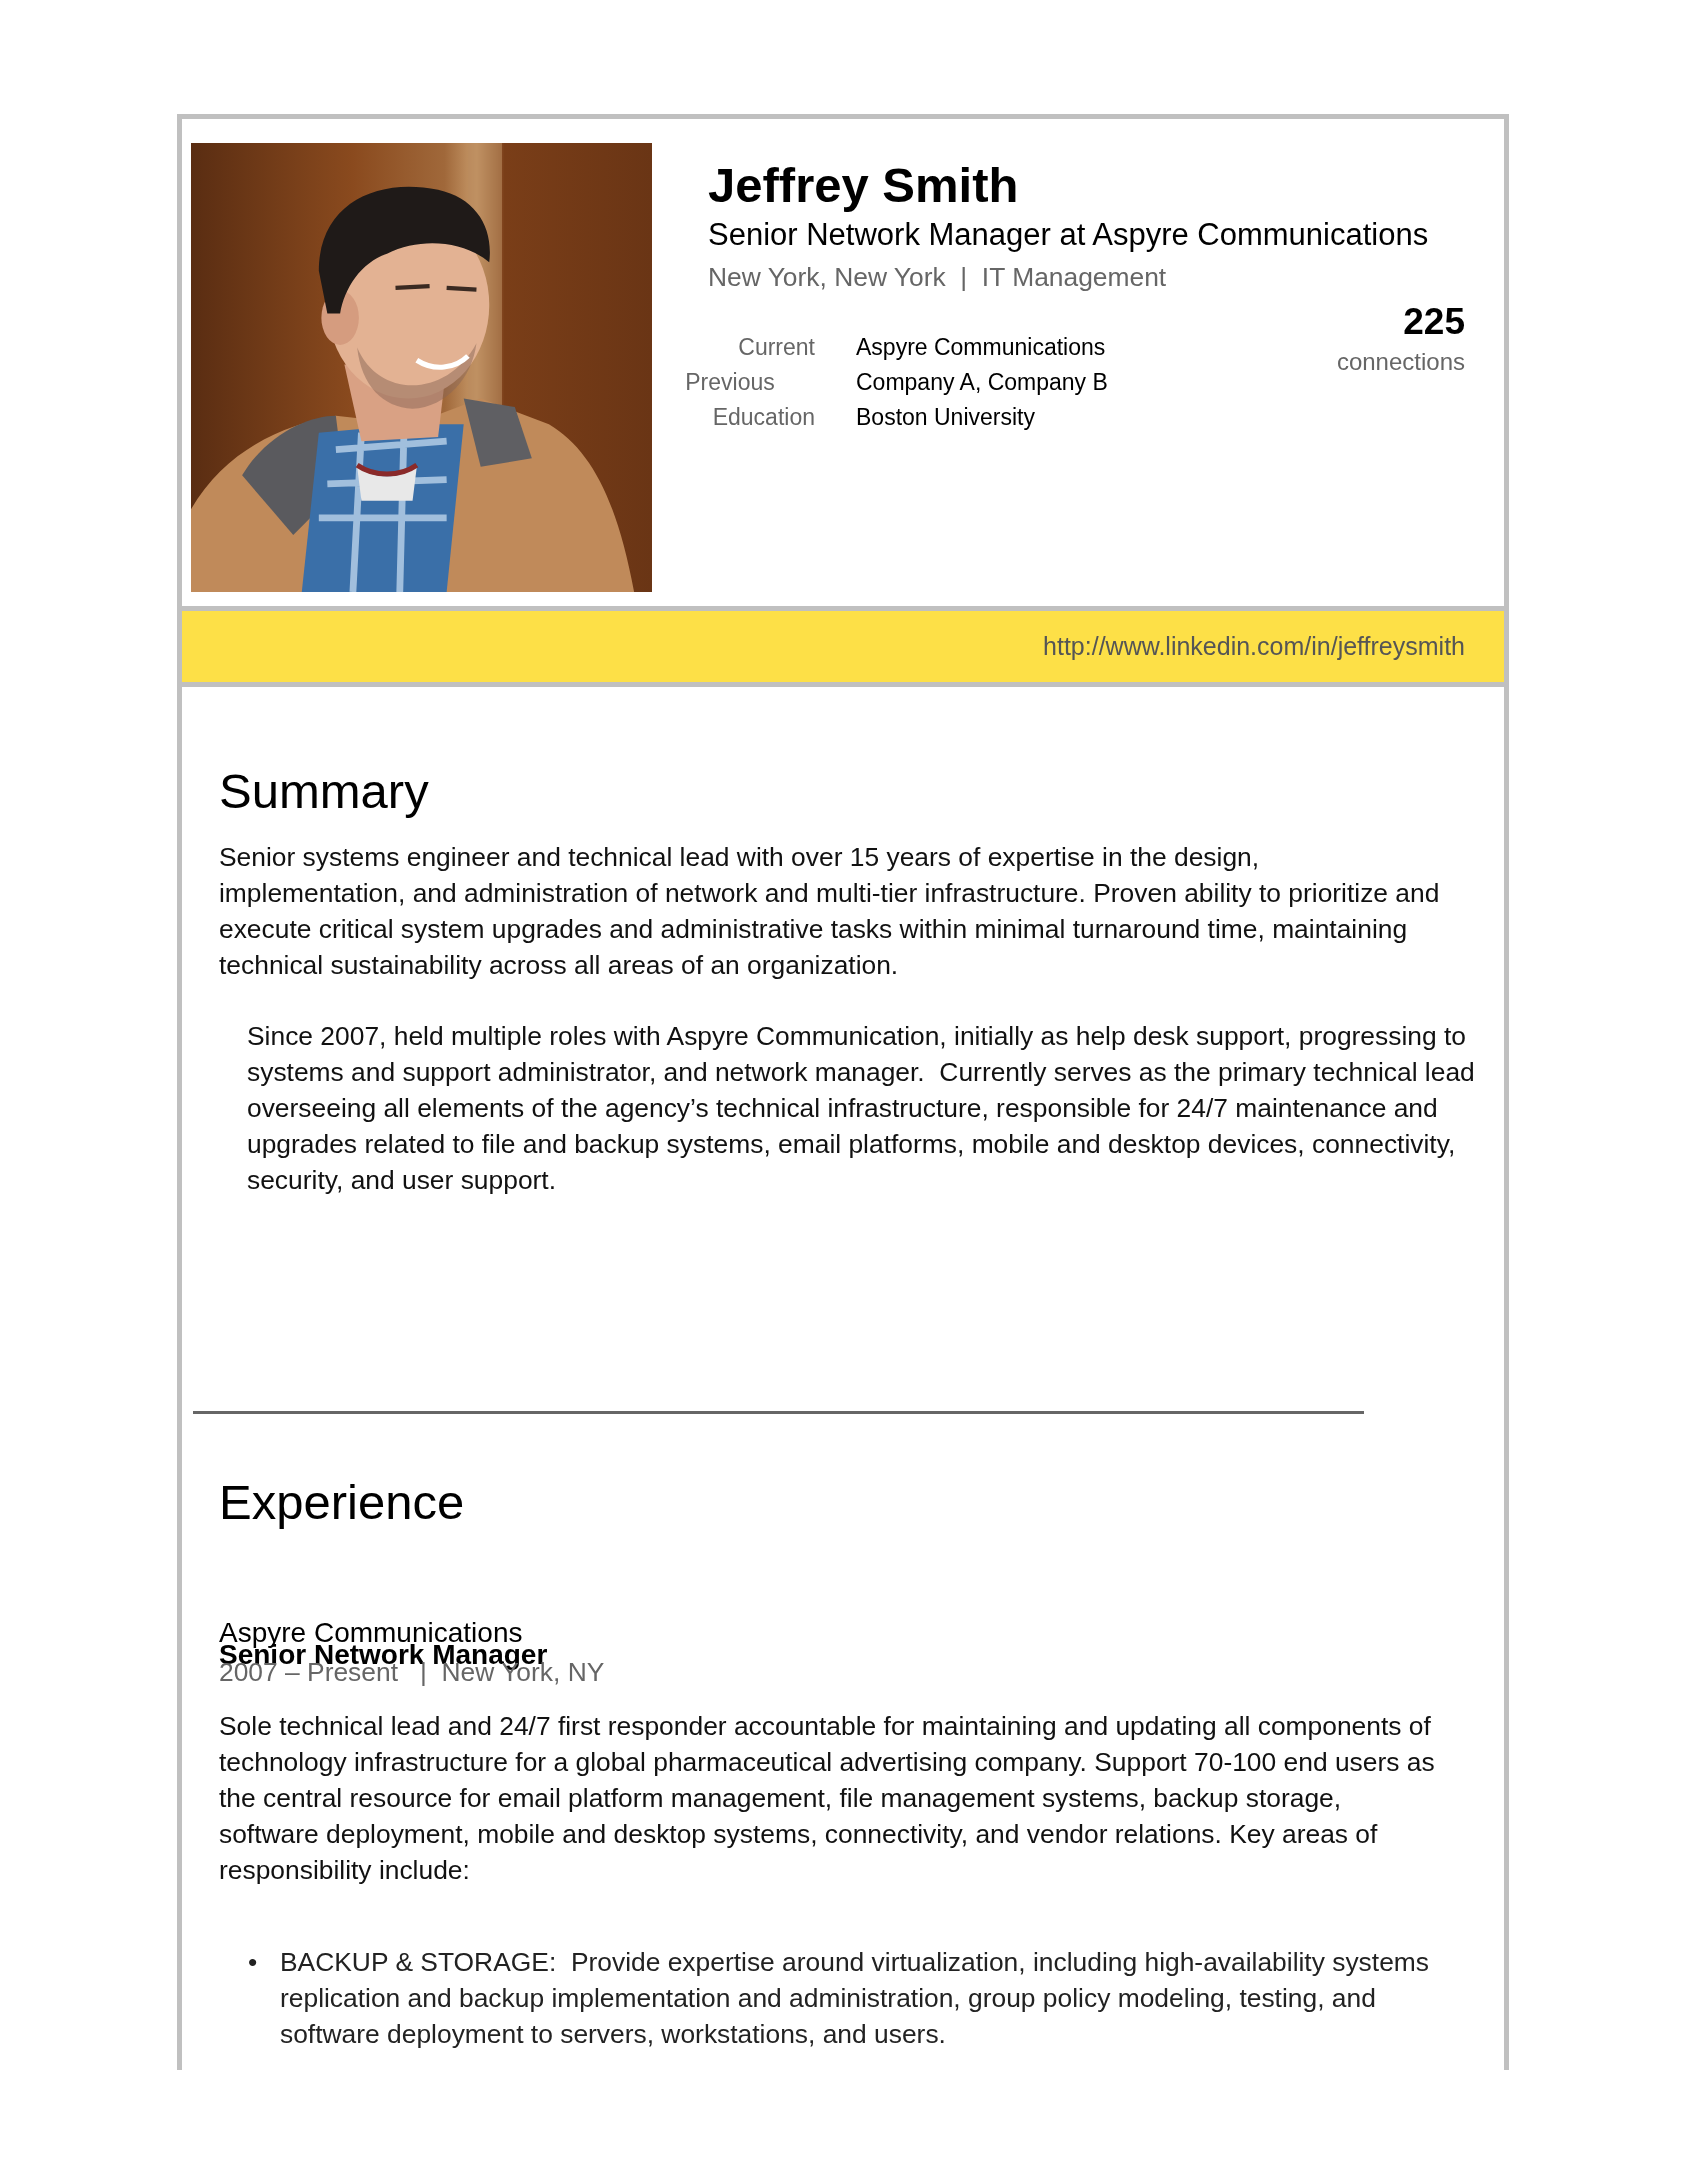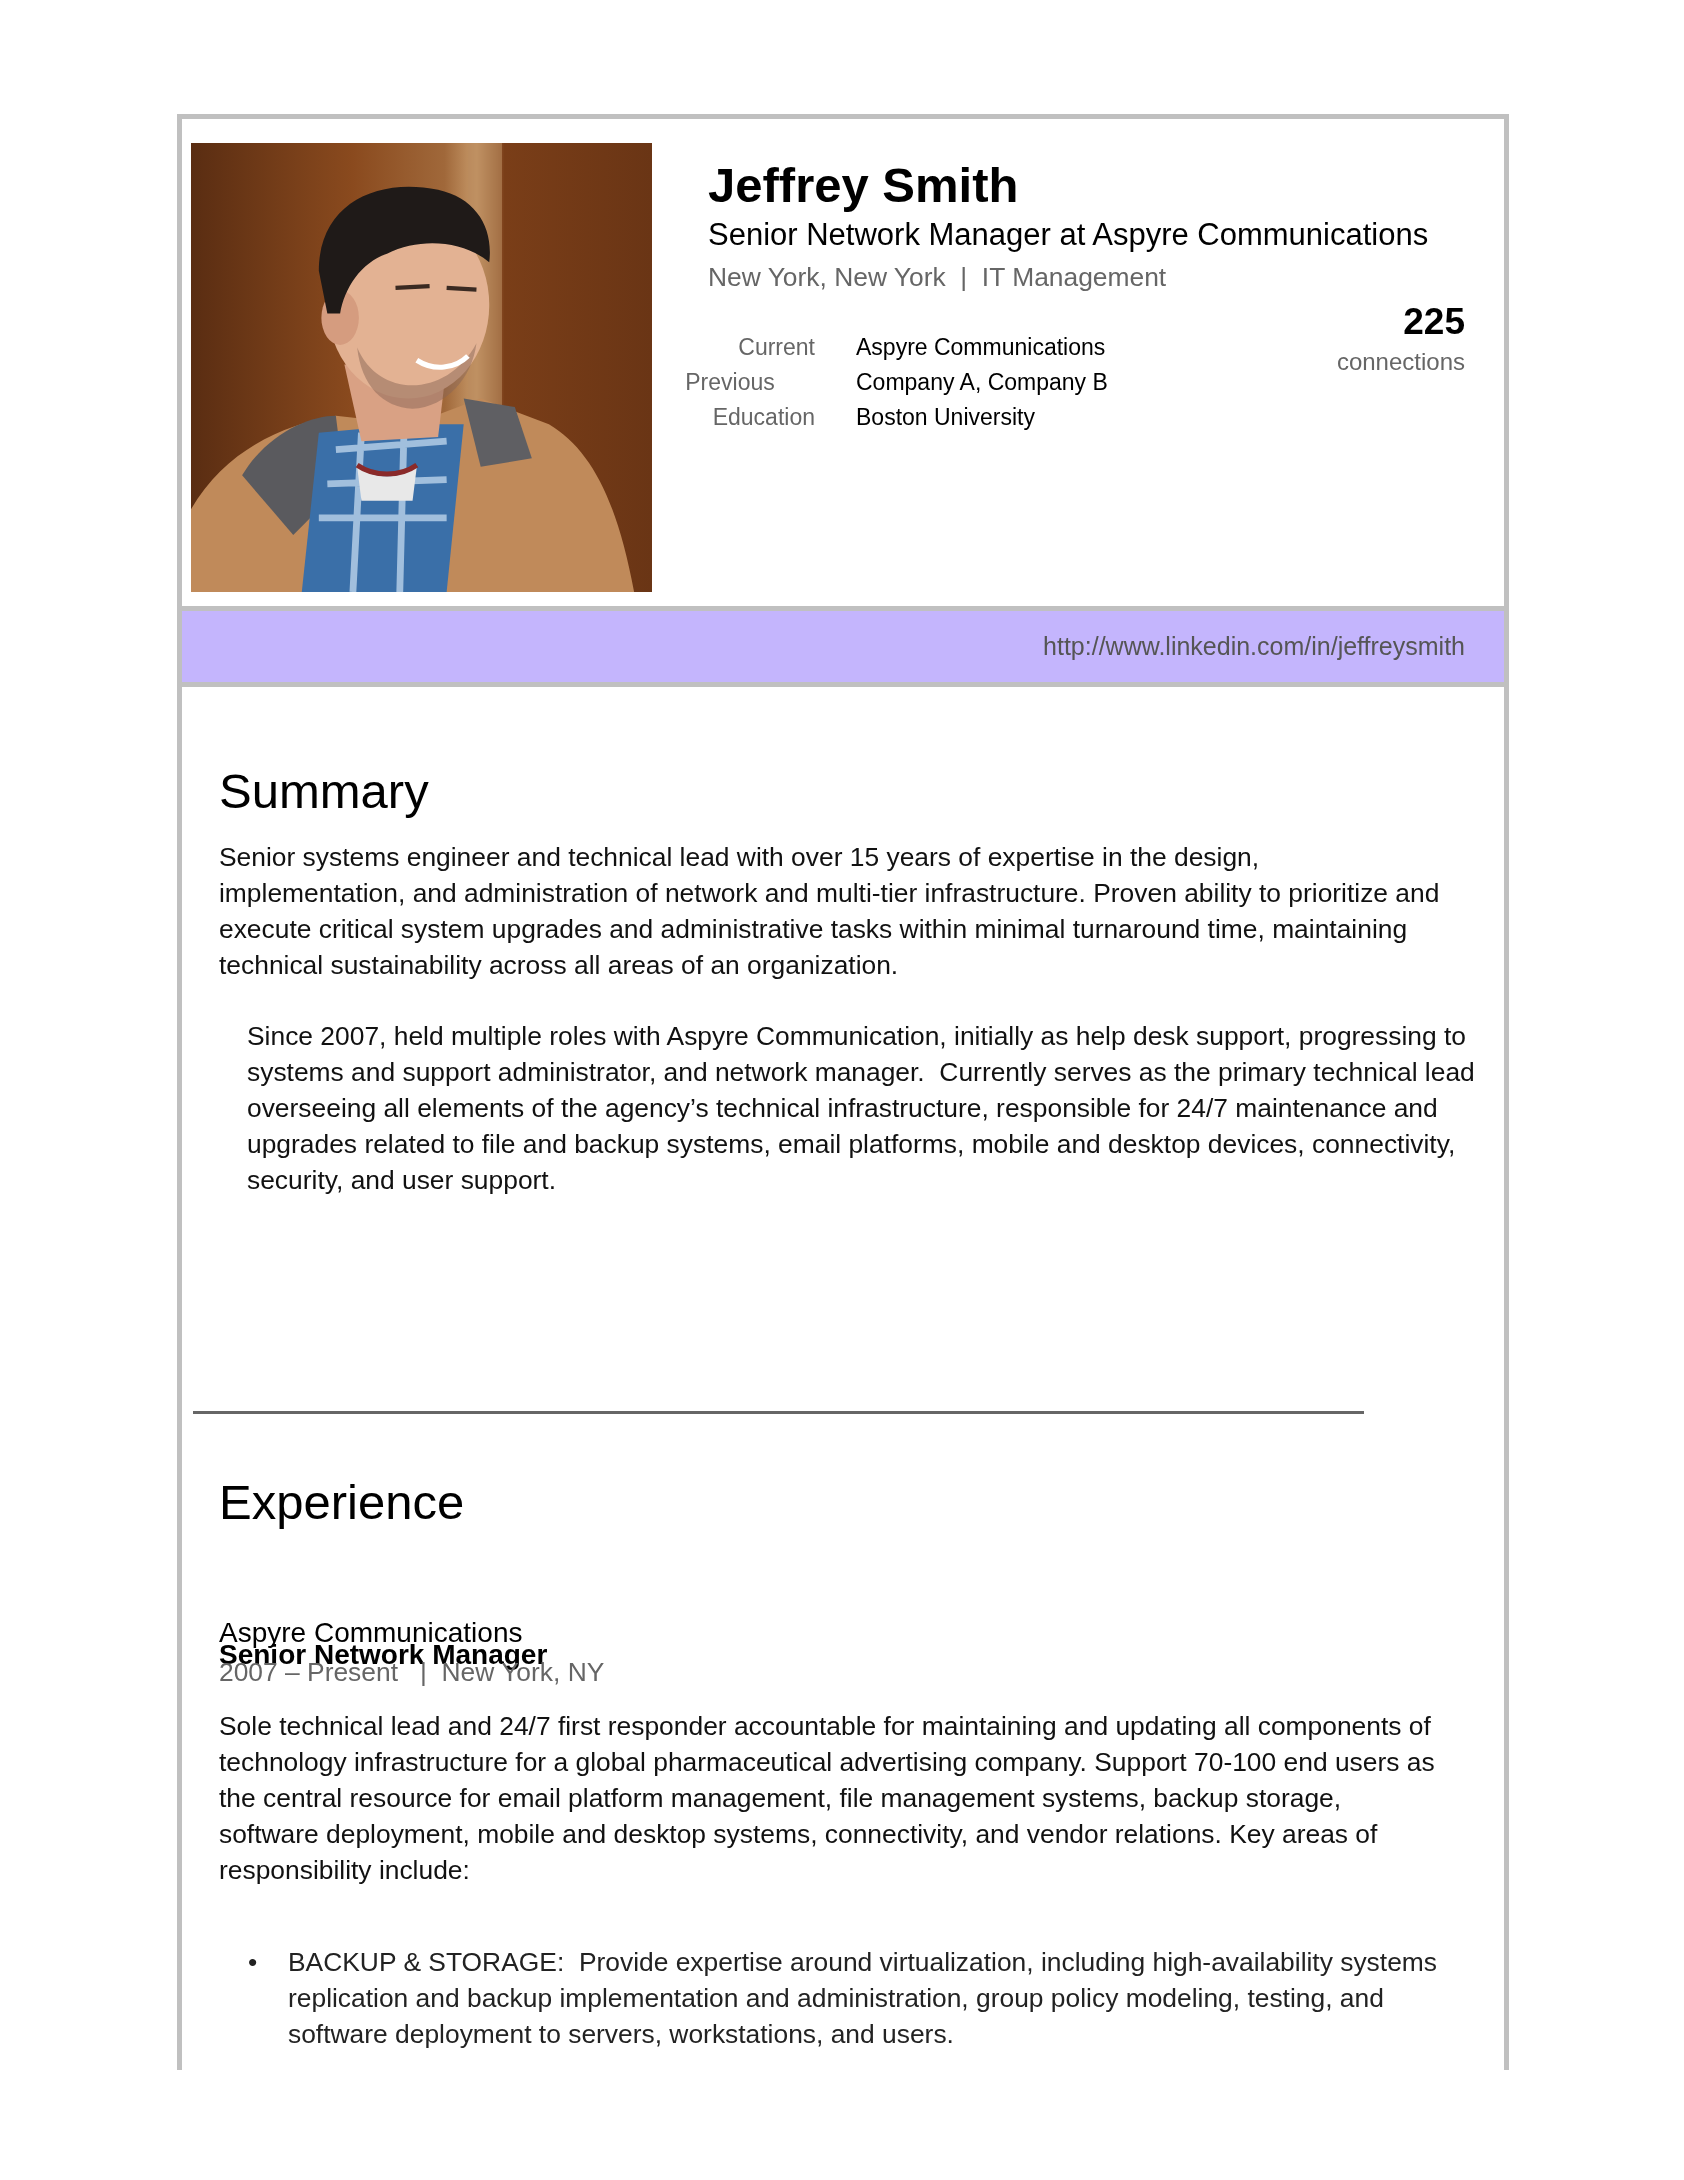--- a/index.html
+++ b/index.html
@@ -15,32 +15,32 @@
     .photo svg { display: block; width: 100%; height: 100%; }
     
     .name { left: 526px; top: 36px; font-size: 49px; font-weight: bold; line-height: 60px; }
     .headline { left: 526px; top: 97px; font-size: 31px; line-height: 37px; }
     .location { left: 526px; top: 142px; font-size: 26.4px; line-height: 32px; color: #666; }
     .info-label { font-size: 23px; line-height: 35px; color: #666; text-align: right; width: 170px; left: 463px; }
     .info-value { font-size: 23px; line-height: 35px; color: #000; left: 674px; }
     .conn-num { right: 39px; top: 181px; font-size: 37px; font-weight: bold; line-height: 44px; text-align: right; }
     .conn-label { right: 39px; top: 228px; font-size: 24px; line-height: 29px; color: #666; text-align: right; }
     
-    .urlbar { position: absolute; left: 0; top: 487px; width: 1322px; height: 71px; background: #c4b5fd;
+    .urlbar { position: absolute; left: 0; top: 487px; width: 1322px; height: 71px; background: #fde047;
               border-top: 5.1px solid #c0c0c0; border-bottom: 5.1px solid #c0c0c0; }
     .url { right: 39px; top: 20.4px; font-size: 25px; line-height: 31px; color: #555; }
     
     .section-title { font-size: 49px; line-height: 58px; color: #000000; left: 37px; }
     .para { position: absolute; left: 37px; font-size: 26.4px; line-height: 36px; white-space: pre; color: #111; }
     .divider { position: absolute; left: 11px; top: 1292px; width: 1171px; height: 2.6px; background: #666; }
     .job-title { left: 37px; top: 1519px; font-size: 28px; font-weight: bold; line-height: 34px; }
     .job-company { left: 37px; top: 1497px; font-size: 28px; line-height: 34px; }
     .job-meta { left: 37px; top: 1536px; font-size: 26.4px; line-height: 34px; color: #666; white-space: pre; }
     .bullet-dot { position: absolute; left: 66px; font-size: 26.4px; line-height: 36px; color: #222; }
-    .bullet-text { position: absolute; left: 98px; font-size: 26.4px; line-height: 36px; white-space: pre; color: #222; margin-left: 8px; }
+    .bullet-text { position: absolute; left: 98px; font-size: 26.4px; line-height: 36px; white-space: pre; color: #222; }
   </style>
 </head>
 <body>
 
 <div class="card">
 
   <div class="photo" title="Profile photo of man in tan jacket and blue plaid shirt">
     <svg viewBox="0 0 541 527" preserveAspectRatio="none">
       <defs>
         <linearGradient id="wood" x1="0" y1="0" x2="1" y2="0">

